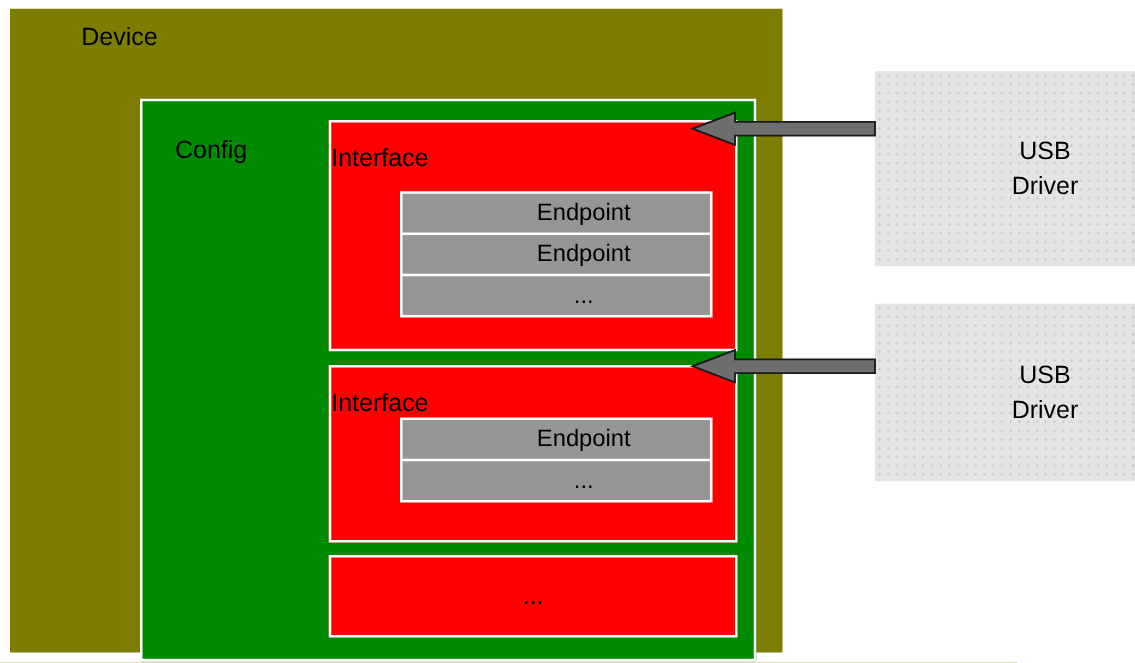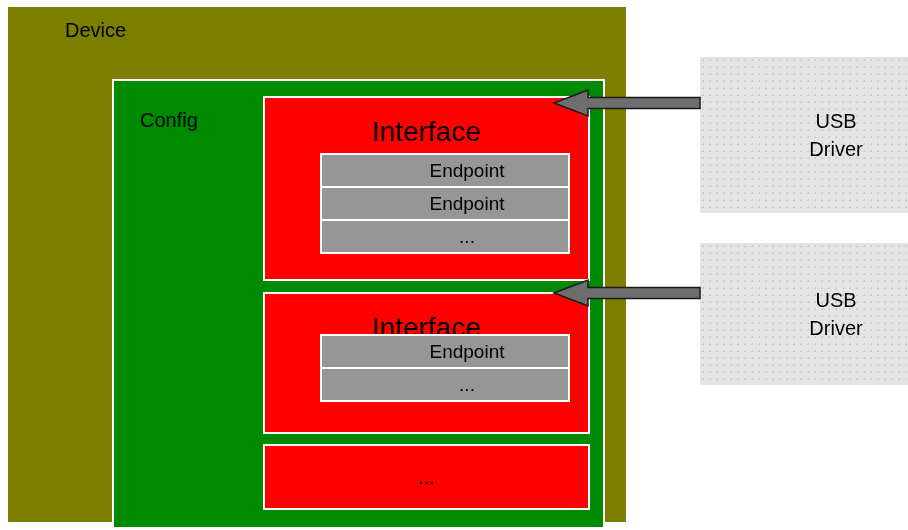--- a/index.html
+++ b/index.html
@@ -28,21 +28,21 @@
 
   
   .interface{
     position:absolute;left:149px;width:327px;
     background:var(--interface_bg,#ff0000);
     border:2px solid var(--border_white,#ffffff);
     box-sizing:border-box;
   }
   .interface-1{top:15px;height:185px;}
   .interface-2{top:211px;height:142px;}
-  .interface-label{margin-top:18px;text-align:center;font-size:28px;}
+  .interface-label{margin-top:18px;font-size:20px;}
 
   
   .endpoint-stack{
     position:absolute;left:55px;width:250px;box-sizing:border-box;
     background:var(--border_white,#ffffff);padding:2px;
     display:flex;flex-direction:column;gap:2px;
   }
   .interface-1 .endpoint-stack{top:55px;}
   .interface-2 .endpoint-stack{top:40px;}
   .endpoint{

